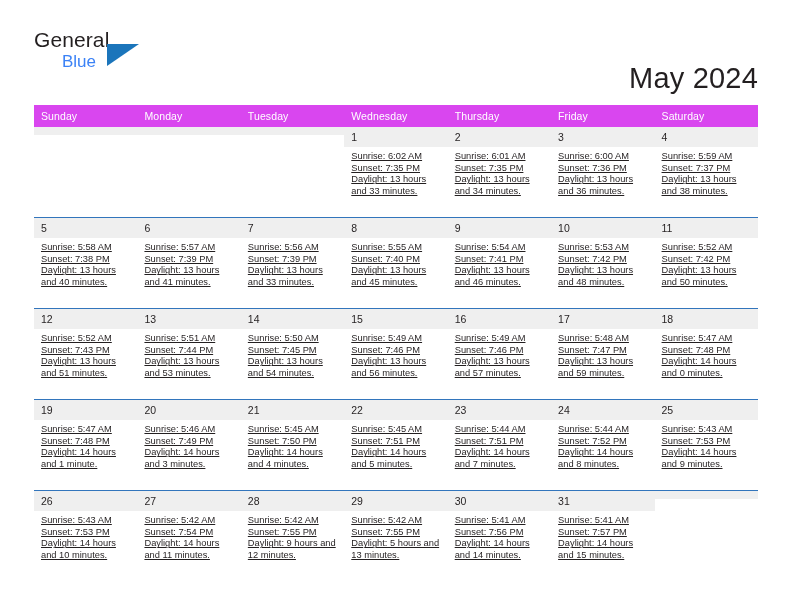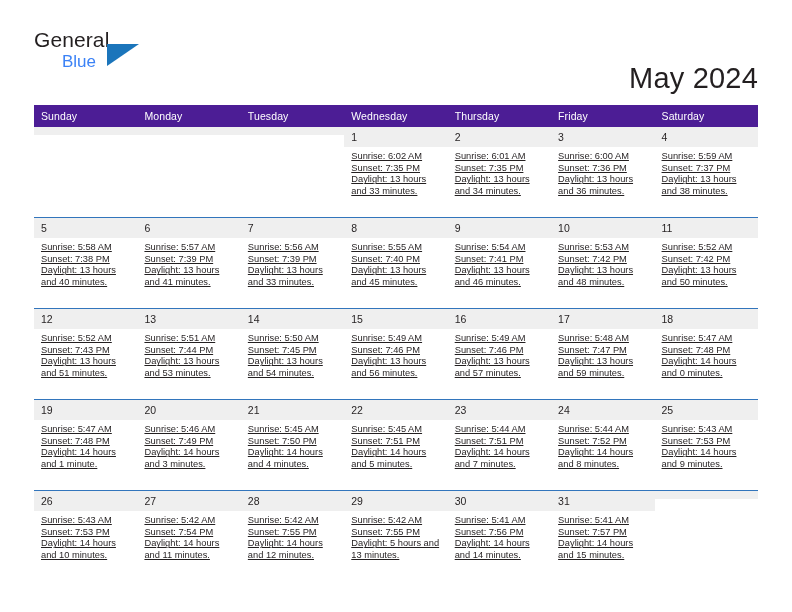--- a/index.html
+++ b/index.html
@@ -94,21 +94,21 @@
     left: 34px;
     top: 105px;
     width: 724px;
   }
   table.cal-table {
     width: 724px;
     border-collapse: collapse;
     table-layout: fixed;
   }
   table.cal-table th {
-    background: #4c1d95;
+    background: #d946ef;
     color: #ffffff;
     font-size: 10.5px;
     font-weight: normal;
     text-align: left;
     padding: 5px 0 5px 7px;
     height: 11px;
     letter-spacing: 0.1px;
   }
   td.daycell {
     vertical-align: top;
@@ -476,21 +476,21 @@
                   <div class="wrapline">Daylight: 14 hours and 11 minutes.</div>
                 </div>
               </div>
             </td>
             <td class="daycell">
               <div class="cell-inner">
                 <div class="daynum">28</div>
                 <div class="details">
                   <div>Sunrise: 5:42 AM</div>
                   <div>Sunset: 7:55 PM</div>
-                  <div class="wrapline">Daylight: 14 hours and 12 minutes.</div>
+                  <div class="wrapline">Daylight: 9 hours and 12 minutes.</div>
                 </div>
               </div>
             </td>
             <td class="daycell">
               <div class="cell-inner">
                 <div class="daynum">29</div>
                 <div class="details">
                   <div>Sunrise: 5:42 AM</div>
                   <div>Sunset: 7:55 PM</div>
                   <div class="wrapline">Daylight: 5 hours and 13 minutes.</div>

